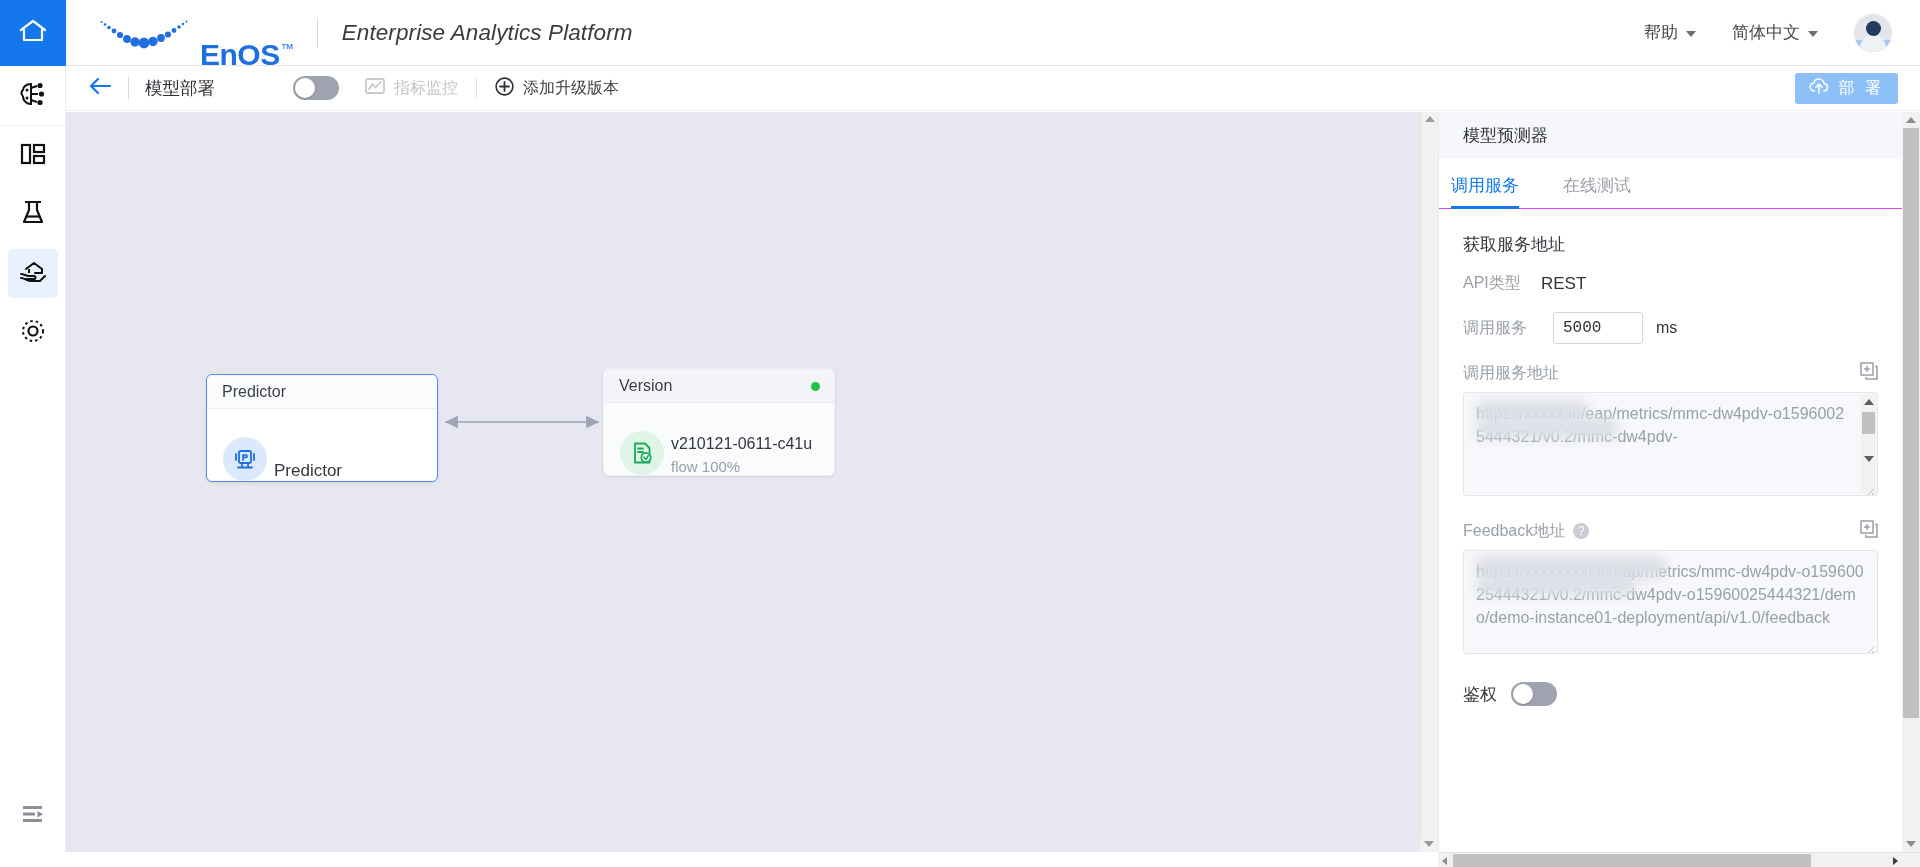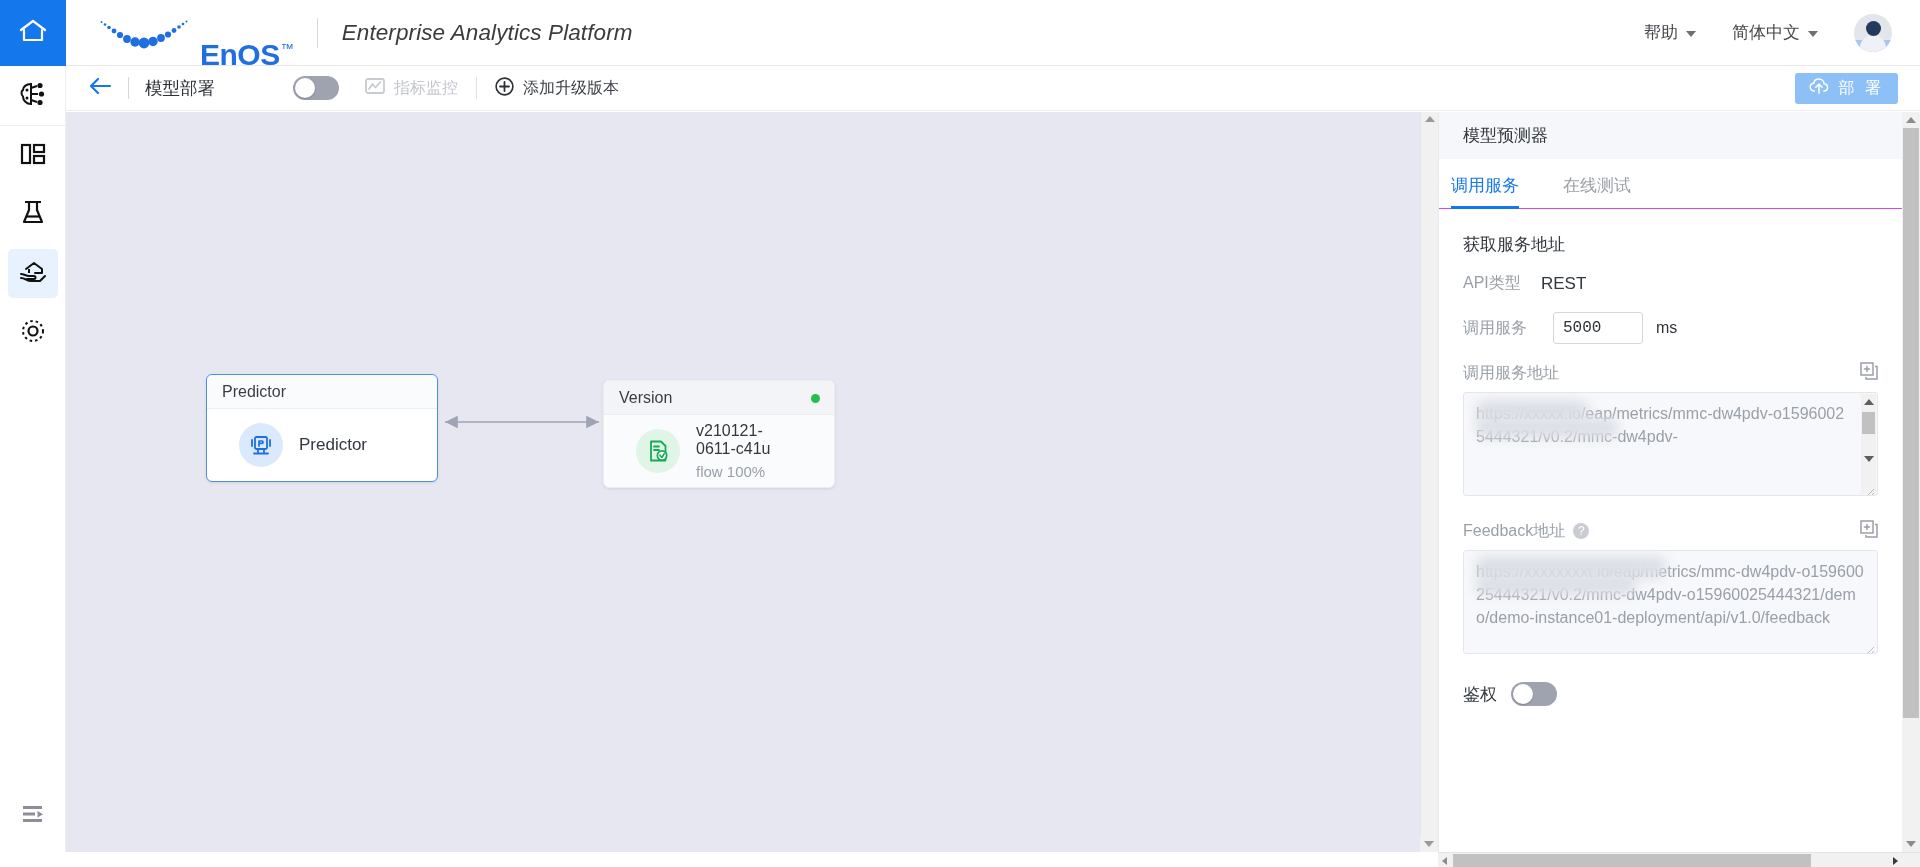--- a/index.html
+++ b/index.html
@@ -119,34 +119,34 @@
   }
   .node {
     position: absolute; border-radius: 6px; background: #ffffff;
     box-shadow: 0 1px 3px rgba(20,30,60,.10);
   }
   .node-head {
     height: 34px; display: flex; align-items: center; padding: 0 15px;
     font-size: 16px; color: #3a3f45; border-bottom: 1px solid #eceef1;
     border-radius: 6px 6px 0 0;
   }
-  .node-body { display: flex; align-items: center; padding: 0 32px; gap: 16px; height: 72px; }
+  .node-body { display: flex; align-items: flex-end; padding: 0 16px; gap: 7px; height: 72px; }
   .node-icon-circle {
     width: 44px; height: 44px; border-radius: 50%; display: flex;
     align-items: center; justify-content: center; flex: 0 0 44px;
   }
   #predictor-node {
     left: 140px; top: 262px; width: 232px; height: 108px;
     border: 1px solid #4b8ef0; background:#fff;
   }
   #predictor-node .node-head { background: #fafbfd; }
   #predictor-node .node-icon-circle { background: #dbe9fd; }
   #predictor-name { font-size: 17px; color: #33383e; }
   #version-node {
-    left: 537px; top: 268px; width: 232px; height: 108px; background: #fafbfd;
+    left: 537px; top: 256px; width: 232px; height: 108px; background: #fafbfd;
     border: 1px solid #eceef1;
   }
   #version-node .node-head { background: #f3f4f8; position: relative; }
   #status-dot {
     position: absolute; right: 14px; top: 13px; width: 9px; height: 9px;
     border-radius: 50%; background: #22c149;
   }
   #version-node .node-icon-circle { background: #dff5e5; }
   .version-texts { display:flex; flex-direction:column; gap:5px; }
   #version-id { font-size: 16px; color: #33383e; }

